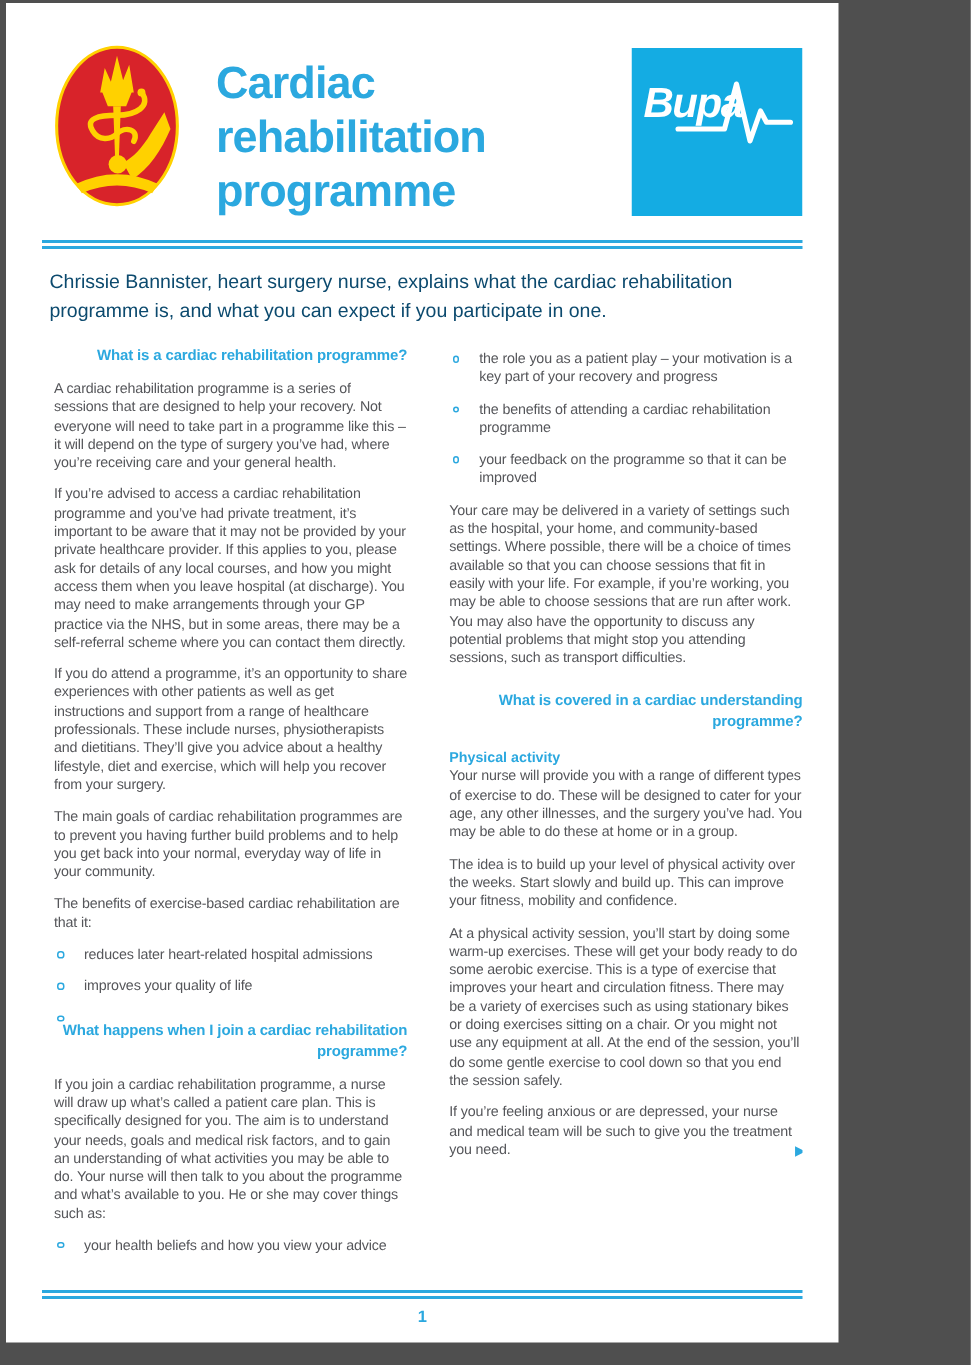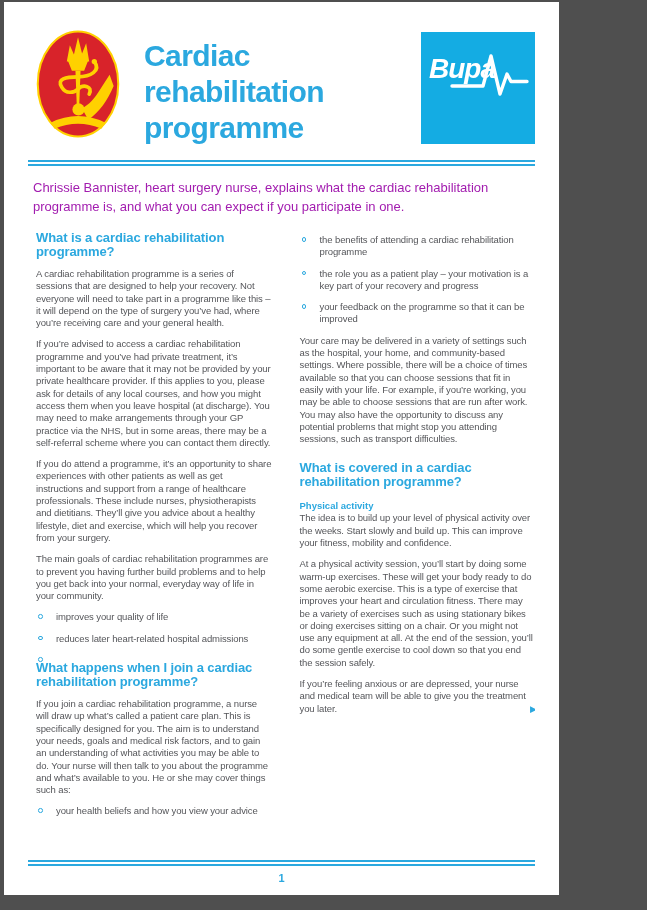--- a/index.html
+++ b/index.html
@@ -22,32 +22,32 @@
   }
   .bupa-box { margin-left:auto; width:114px; height:112px; flex:0 0 auto; margin-top:2px; }
 
   .double-rule {
     height:6px; margin:14px 24px 0 24px;
     border-top:2px solid #2BA8DF; border-bottom:2px solid #2BA8DF;
   }
 
   .intro {
     margin:13px 24px 0 29px; max-width:545px;
-    font-size:13px; line-height:18.5px; color:#a21caf;
+    font-size:13px; line-height:18.5px; color:#0c4a6e;
   }
 
   
   .columns {
     display:flex; gap:28px; margin:15px 24px 0 32px; height:628px; overflow:hidden;
   }
   .col { width:calc(50% - 14px); }
 
   h2.section-heading {
-    color:#2BA8DF; font-size:13px; line-height:14px; font-weight:bold;
-    letter-spacing:-0.1px; margin:16px 0 9px 0;
+    color:#2BA8DF; font-size:10px; line-height:14px; font-weight:bold;
+    letter-spacing:-0.1px; margin:16px 0 9px 0;text-align:right;
   }
   h2.section-heading.first { margin-top:0; }
   h3.sub-heading { color:#2BA8DF; font-size:9.5px; line-height:13px; font-weight:bold; margin:10px 0 0 0; }
 
   p.body-text {
     font-size:9.5px; line-height:12.3px; letter-spacing:-0.1px;
     color:#55565a; margin-bottom:9px;
   }
   p.body-text.tight { margin-bottom:0; }
 
@@ -117,29 +117,30 @@
 
     <div class="columns">
 
       <div class="col">
         <h2 class="section-heading first">What is a cardiac rehabilitation programme?</h2>
 
         <p class="body-text">A cardiac rehabilitation programme is a series of sessions that are designed to help your recovery. Not everyone will need to take part in a programme like this – it will depend on the type of surgery you’ve had, where you’re receiving care and your general health.</p>
         <p class="body-text">If you’re advised to access a cardiac rehabilitation programme and you’ve had private treatment, it’s important to be aware that it may not be provided by your private healthcare provider. If this applies to you, please ask for details of any local courses, and how you might access them when you leave hospital (at discharge). You may need to make arrangements through your GP practice via the NHS, but in some areas, there may be a self-referral scheme where you can contact them directly.</p>
         <p class="body-text">If you do attend a programme, it’s an opportunity to share experiences with other patients as well as get instructions and support from a range of healthcare professionals. These include nurses, physiotherapists and dietitians. They’ll give you advice about a healthy lifestyle, diet and exercise, which will help you recover from your surgery.</p>
         <p class="body-text">The main goals of cardiac rehabilitation programmes are to prevent you having further build problems and to help you get back into your normal, everyday way of life in your community.</p>
+        <p class="body-text">The benefits of exercise-based cardiac rehabilitation are that it:</p>
 
         <ul class="bullet-list">
           <li>
             <span class="ring"></span>
-            <span>improves your quality of life</span>
+            <span>reduces later heart-related hospital admissions</span>
           </li>
           <li>
             <span class="ring"></span>
-            <span>reduces later heart-related hospital admissions</span>
+            <span>improves your quality of life</span>
           </li>
           <li>
             <span class="ring"></span>
           </li>
         </ul>
 
         <h2 class="section-heading">What happens when I join a cardiac rehabilitation programme?</h2>
 
         <p class="body-text">If you join a cardiac rehabilitation programme, a nurse will draw up what’s called a patient care plan. This is specifically designed for you. The aim is to understand your needs, goals and medical risk factors, and to gain an understanding of what activities you may be able to do. Your nurse will then talk to you about the programme and what’s available to you. He or she may cover things such as:</p>
 
@@ -149,43 +150,44 @@
             <span>your health beliefs and how you view your advice</span>
           </li>
         </ul>
       </div>
 
       <div class="col">
 
         <ul class="bullet-list" style="margin-top:3px;">
           <li>
             <span class="ring"></span>
-            <span>the benefits of attending a cardiac rehabilitation programme</span>
+            <span>the role you as a patient play – your motivation is a key part of your recovery and progress</span>
           </li>
           <li>
             <span class="ring"></span>
-            <span>the role you as a patient play – your motivation is a key part of your recovery and progress</span>
+            <span>the benefits of attending a cardiac rehabilitation programme</span>
           </li>
           <li>
             <span class="ring"></span>
             <span>your feedback on the programme so that it can be improved</span>
           </li>
         </ul>
 
         <p class="body-text">Your care may be delivered in a variety of settings such as the hospital, your home, and community-based settings. Where possible, there will be a choice of times available so that you can choose sessions that fit in easily with your life. For example, if you’re working, you may be able to choose sessions that are run after work. You may also have the opportunity to discuss any potential problems that might stop you attending sessions, such as transport difficulties.</p>
 
-        <h2 class="section-heading">What is covered in a cardiac rehabilitation programme?</h2>
+        <h2 class="section-heading">What is covered in a cardiac understanding programme?</h2>
 
         <h3 class="sub-heading">Physical activity</h3>
+        <p class="body-text">Your nurse will provide you with a range of different types of exercise to do. These will be designed to cater for your age, any other illnesses, and the surgery you’ve had. You may be able to do these at home or in a group.</p>
         <p class="body-text">The idea is to build up your level of physical activity over the weeks. Start slowly and build up. This can improve your fitness, mobility and confidence.</p>
         <p class="body-text">At a physical activity session, you’ll start by doing some warm-up exercises. These will get your body ready to do some aerobic exercise. This is a type of exercise that improves your heart and circulation fitness. There may be a variety of exercises such as using stationary bikes or doing exercises sitting on a chair. Or you might not use any equipment at all. At the end of the session, you’ll do some gentle exercise to cool down so that you end the session safely.</p>
 
 
         <div class="para-wrap">
-          <p class="body-text tight">If you’re feeling anxious or are depressed, your nurse and medical team will be able to give you the treatment you later.</p>
+          <p class="body-text tight">If you’re feeling anxious or are depressed, your nurse and medical team will be such to give you the treatment you need.</p>
           <span class="continued">▶</span>
         </div>
       </div>
     </div>
 
     <div class="footer">
       <div class="double-rule" style="margin:0;"></div>
       <div class="page-number">1</div>
     </div>
 

